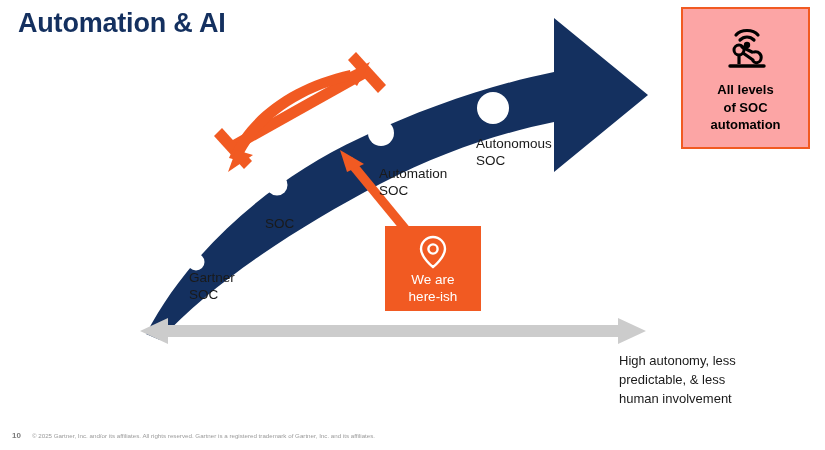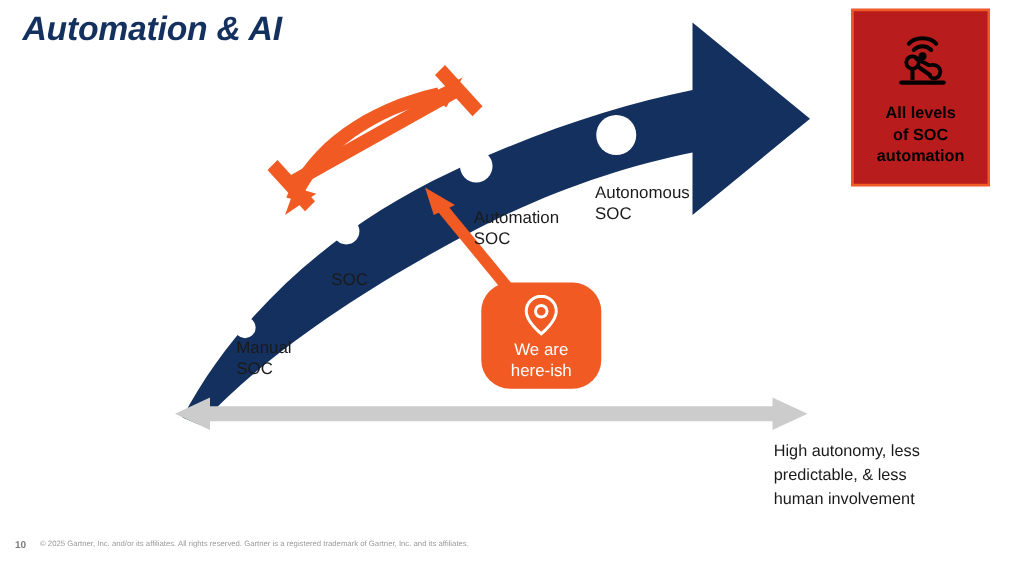--- a/index.html
+++ b/index.html
@@ -21,21 +21,20 @@
   
   #slide-title {
     position: absolute;
     left: 18px;
     top: 8px;
     font-size: 27px;
     font-weight: bold;
     color: #14305f;
     letter-spacing: -0.2px;
     white-space: nowrap;
-    font-style: italic;
   }
 
   
   #diagram-svg {
     position: absolute;
     left: 0;
     top: 0;
     width: 825px;
     height: 450px;
   }
@@ -44,55 +43,54 @@
   .stage-label {
     position: absolute;
     font-size: 13.5px;
     color: #1a1a1a;
     line-height: 1.25;
     white-space: nowrap;
   }
   #stage-label-0 { left: 189px; top: 270px; }
   #stage-label-1 { left: 265px; top: 216px; }
   #stage-label-2 { left: 379px; top: 166px; }
-  #stage-label-3 { left: 476px; top: 146px; }
+  #stage-label-3 { left: 476px; top: 136px; }
 
   
   #we-are-here-box {
     position: absolute;
     left: 385px;
     top: 226px;
     width: 96px;
     height: 85px;
     background: #f15a22;
     text-align: center;
     color: #ffffff;
-    border-radius: 23px;
   }
   #we-are-here-pin {
     margin-top: 9px;
     line-height: 0;
   }
   #we-are-here-text {
     margin-top: 3px;
     font-size: 13.5px;
     line-height: 1.25;
     color: #ffffff;
     white-space: pre-line;
   }
 
   
   #soc-automation-card {
     position: absolute;
     left: 681px;
     top: 7px;
-    width: 111px;
+    width: 129px;
     height: 142px;
     border: 2px solid #f15a22;
-    background: #b91c1c;
+    background: #fca5a5;
     box-sizing: border-box;
     text-align: center;
   }
   #soc-automation-icon {
     margin-top: 13px;
     line-height: 0;
   }
   #soc-automation-text {
     margin-top: 7px;
     font-size: 13px;
@@ -202,21 +200,21 @@
       <path d="M 412 230 L 352 157 L 345 163 L 405 236 Z"></path>
       <path d="M 340 150 L 364 164 L 347 172 Z"></path>
     </g>
 
     <g fill="#cccccc">
       <path d="M 140 331 L 168 318 L 168 325 L 618 325 L 618 318 L 646 331 L 618 344 L 618 337 L 168 337 L 168 344 Z"></path>
     </g>
   </svg>
 
   <div class="stage-label" id="stage-label-0">
-    <div>Manual</div>
+    <div>Gartner</div>
     <div>SOC</div>
   </div>
   <div class="stage-label" id="stage-label-1">
     <div>SOC</div>
   </div>
   <div class="stage-label" id="stage-label-2">
     <div>Automation</div>
     <div>SOC</div>
   </div>
   <div class="stage-label" id="stage-label-3">

